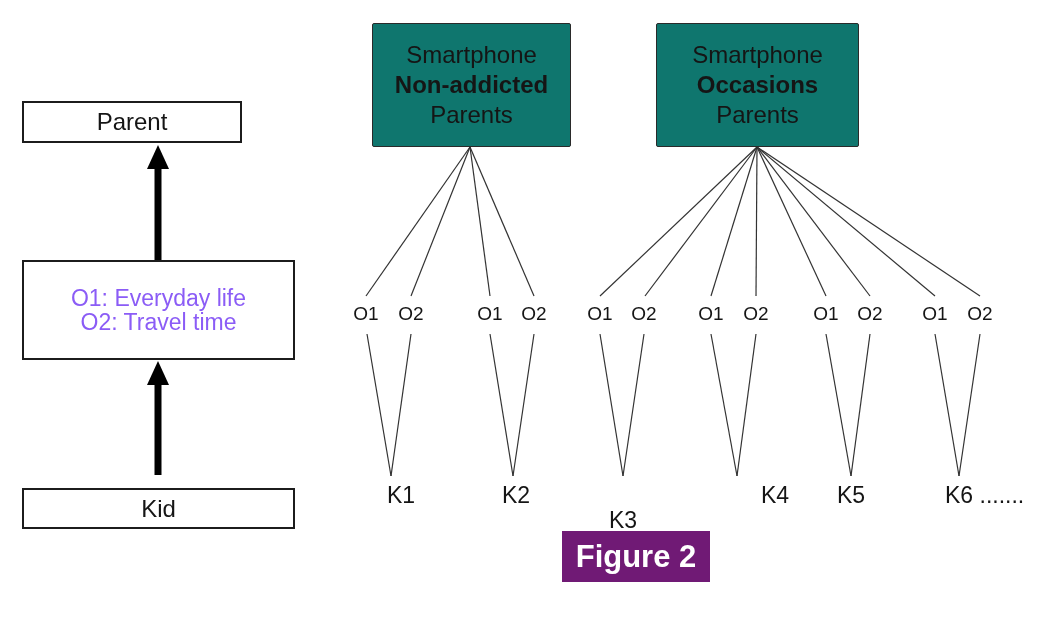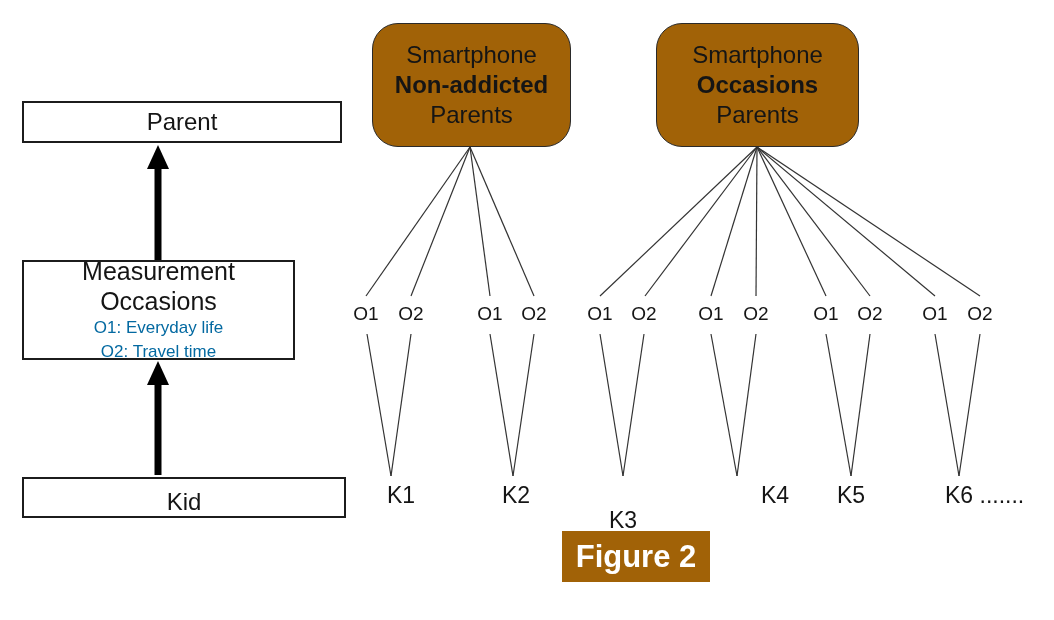--- a/index.html
+++ b/index.html
@@ -36,29 +36,29 @@
     font-size: 24px;
     line-height: 28px;
     color: #151515;
   }
   .rect-box .m-title {
     font-size: 25px;
     line-height: 30px;
     color: #151515;
   }
   .rect-box .subline {
-    font-size: 17px;
+    font-size: 23px;
     line-height: 24px;
-    color: #0369a1;
+    color: #8b5cf6;
   }
   .round-box {
     position: absolute;
-    background: #a16207;
+    background: #0f766e;
     border: 1.5px solid #2a2a2a;
-    border-radius: 26px;
+    border-radius: 2px;
     box-sizing: border-box;
     display: flex;
     flex-direction: column;
     align-items: center;
     justify-content: center;
     text-align: center;
   }
   .round-box .g-line {
     font-size: 24px;
     line-height: 30px;
@@ -85,21 +85,21 @@
   }
   .k-label.no-center {
     transform: none;
   }
   #figure-caption {
     position: absolute;
     left: 562px;
     top: 531px;
     width: 148px;
     height: 51px;
-    background: #a16207;
+    background: #701a75;
     color: #ffffff;
     font-size: 31px;
     font-weight: bold;
     display: flex;
     align-items: center;
     justify-content: center;
   }
 </style>
 </head>
 <body>
@@ -144,31 +144,30 @@
     <g>
       <line x1="158" y1="260" x2="158" y2="166" stroke="#000000" stroke-width="7"></line>
       <polygon points="158,145 147,169 169,169" fill="#000000"></polygon>
     </g>
     <g>
       <line x1="158" y1="475" x2="158" y2="382" stroke="#000000" stroke-width="7"></line>
       <polygon points="158,361 147,385 169,385" fill="#000000"></polygon>
     </g>
   </svg>
 
-  <div class="rect-box" style="left:22px; top:101px; width:320px; height:42px;">
+  <div class="rect-box" style="left:22px; top:101px; width:220px; height:42px;">
     <div class="title">Parent</div>
   </div>
 
   <div class="rect-box" style="left:22px; top:260px; width:273px; height:100px;">
-    <div class="m-title">Measurement Occasions</div>
     <div class="subline">O1: Everyday life</div>
     <div class="subline">O2: Travel time</div>
   </div>
 
-  <div class="rect-box" style="left:22px; top:477px; width:324px; height:41px;justify-content:flex-end;">
+  <div class="rect-box" style="left:22px; top:488px; width:273px; height:41px;">
     <div class="title">Kid</div>
   </div>
 
   <div class="round-box" style="left:372px; top:23px; width:199px; height:124px;">
     <div class="g-line">Smartphone</div>
     <div class="g-line bold">Non-addicted</div>
     <div class="g-line">Parents</div>
   </div>
 
   <div class="round-box" style="left:656px; top:23px; width:203px; height:124px;">

